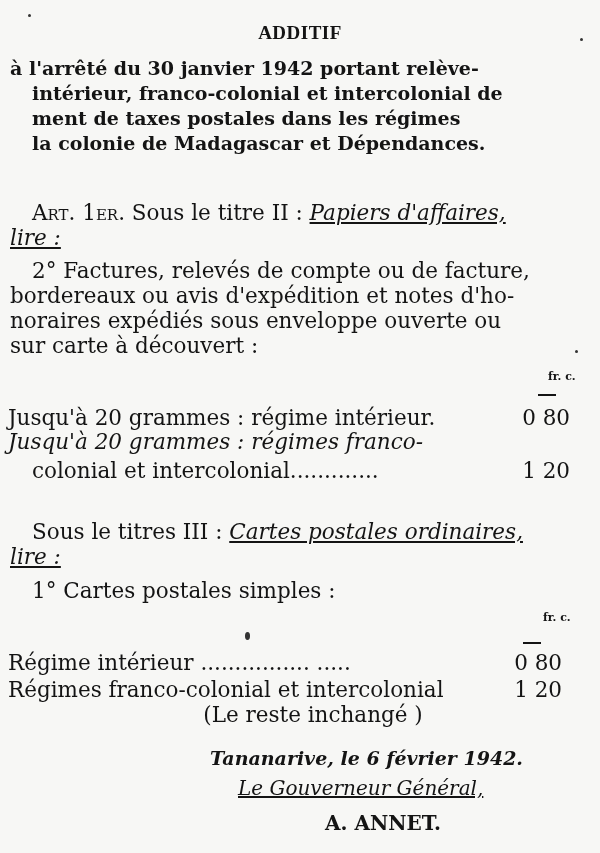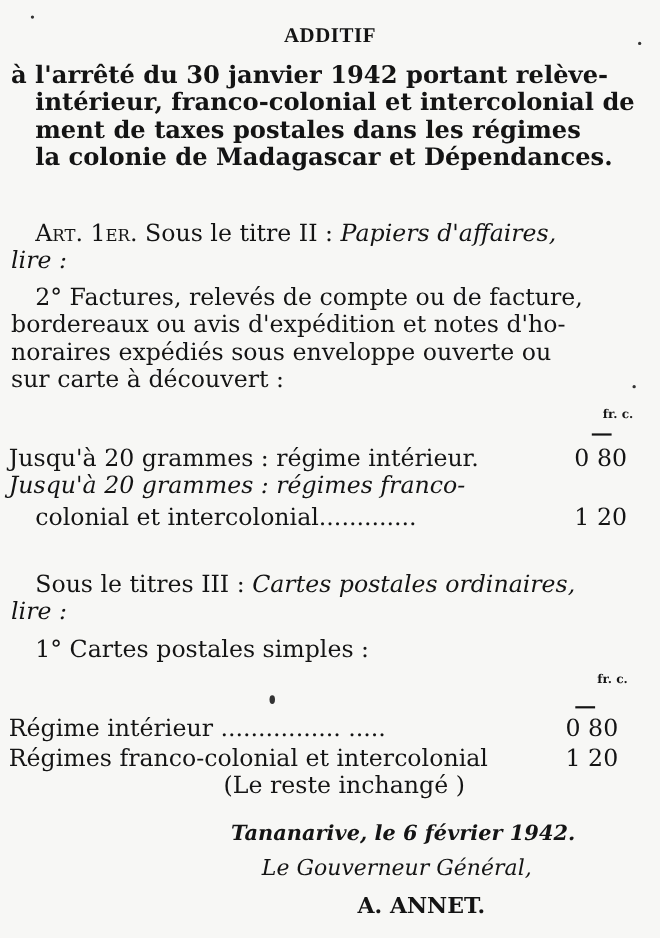--- a/index.html
+++ b/index.html
@@ -14,25 +14,25 @@
     .page { position: absolute; left: 0; top: 0; width: 600px; height: 618px; }
     .title {
       position: absolute; top: 22px; left: 0; width: 600px; text-align: center;
       font-family: "Liberation Serif", serif; font-weight: bold; font-size: 19px;
       letter-spacing: 0.5px;
     }
     .para {
       position: absolute; left: 10px; width: 560px;
       font-size: 21.5px; line-height: 25px; text-align: justify;
     }
-    .intro { top: 56px; font-weight: bold; font-family: "DejaVu Serif", serif; font-size: 22px; }
+    .intro { top: 56px; font-weight: bold; font-family: "DejaVu Serif", serif; font-size: 19px; }
     .intro .line { display: block; padding-left: 22px; }
     .intro .line.first { padding-left: 0; }
     .line { display: block; white-space: nowrap; }
-    .it { font-style: italic; }
+    .it { font-style: italic; text-decoration: underline; }
     .sc { font-variant: small-caps; }
     .row { position: absolute; left: 8px; width: 562px; font-size: 21.5px; line-height: 25px; white-space: nowrap; }
     .amt { position: absolute; right: 0; top: 0; }
     .hdr { position: absolute; font-size: 11px; font-weight: bold; margin-left: 40px; }
     .dash { position: absolute; width: 18px; height: 2px; background: #141414; }
     .sig { position: absolute; font-size: 19px; white-space: nowrap; }
     .grain { position: absolute; width: 3px; height: 3px; border-radius: 50%; background: #333; }
   </style>
 </head>
 <body>

